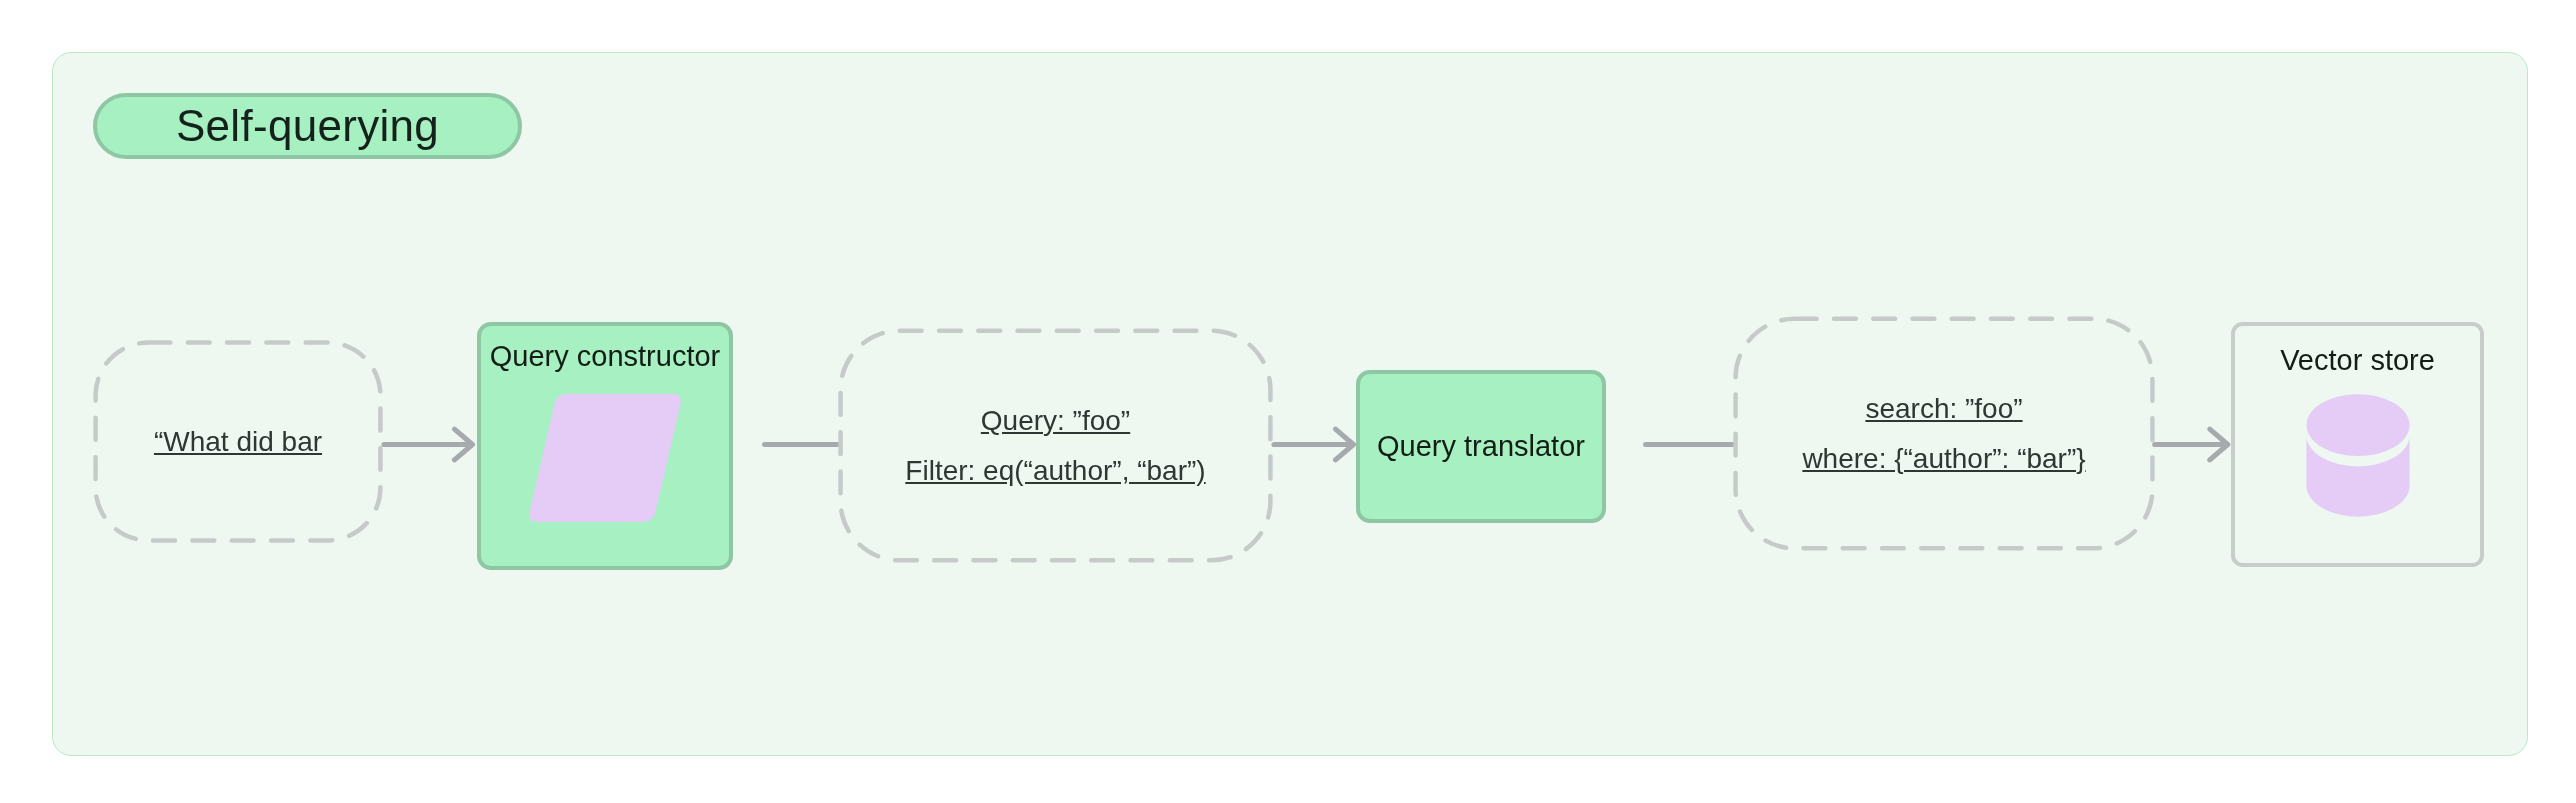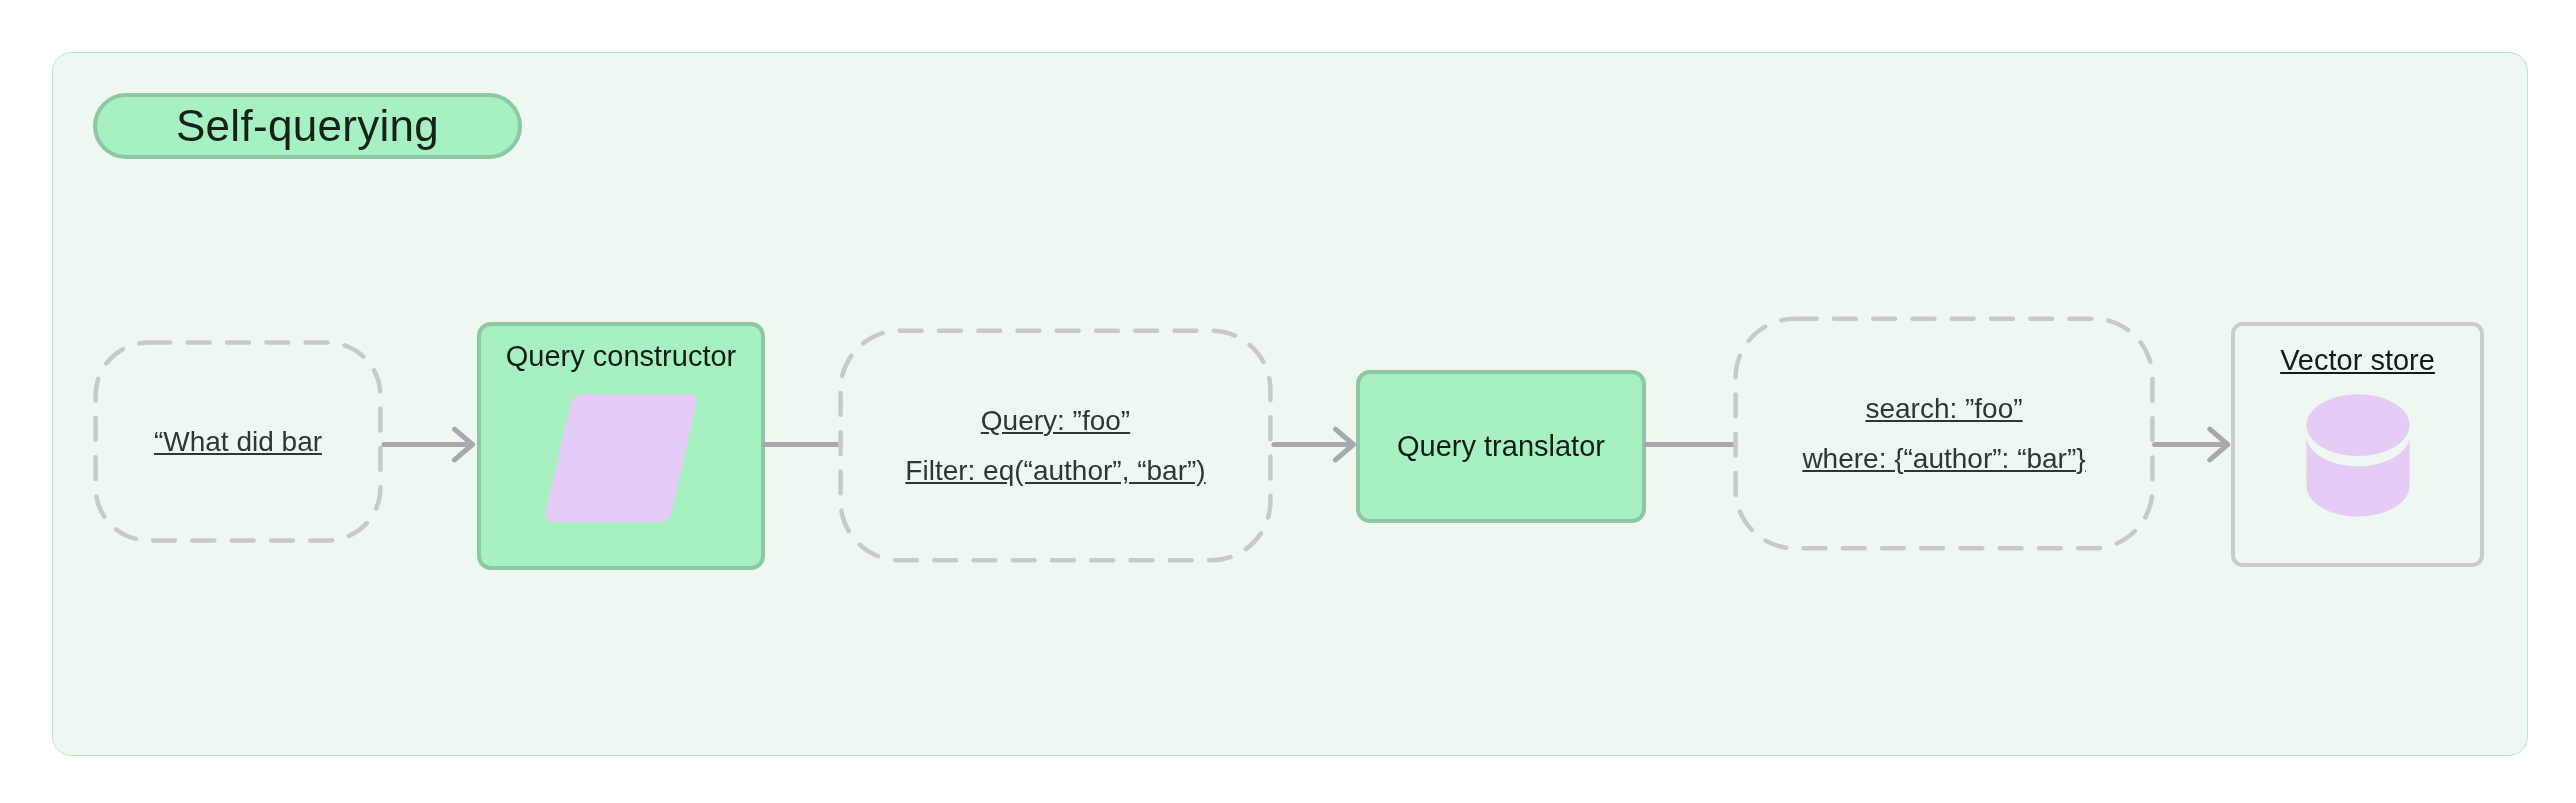--- a/index.html
+++ b/index.html
@@ -59,21 +59,21 @@
     border-radius:9px;
     transform:skewX(-13deg);
   }
   .vs-node{
     position:absolute;left:2231px;top:322px;width:253px;height:245px;
     border:4.5px solid var(--vs-border);
     border-radius:11.6px;background:transparent;
     display:flex;flex-direction:column;align-items:center;
     font-size:29px;color:#131d16;
   }
-  .vs-node .node-title{margin-top:18px;text-decoration:underline;}
+  .vs-node .node-title{margin-top:18px;}
   .vs-node .db-icon{margin-top:11.6px;}
   .connector{
     position:absolute;height:5.2px;background:var(--arrow);border-radius:2.6px;
   }
   .arrow-svg{position:absolute;}
   .arrow-svg line,.arrow-svg polyline{
     stroke:var(--arrow);stroke-width:8;fill:none;
     stroke-linecap:round;stroke-linejoin:round;
   }
   .border-svg rect{
@@ -97,41 +97,41 @@
       <rect x="4" y="4" width="442" height="307" rx="82"></rect>
     </svg>
     <div class="node-line">“What did bar</div>
   </div>
 
   <svg class="arrow-svg" style="left:381px;top:424px;" width="97" height="41" viewBox="0 0 150 64">
     <line x1="4" y1="32" x2="138" y2="32"></line>
     <polyline points="114,8 142,32 114,56"></polyline>
   </svg>
 
-  <div class="green-node" style="left:477px;top:322px;width:288px;height:248px;">
+  <div class="green-node" style="left:477px;top:322px;width:256px;height:248px;">
     <div class="node-title">Query constructor</div>
     <div class="parallelogram"></div>
   </div>
 
   <div class="connector" style="left:762px;top:442px;width:79px;"></div>
 
   <div class="dashed-node" style="left:838px;top:328px;width:435px;height:235px;text-align:right;">
     <svg class="border-svg" width="435" height="235" viewBox="0 0 676 365">
       <rect x="4" y="4" width="668" height="357" rx="92"></rect>
     </svg>
     <div class="node-line">Query: ”foo”</div>
     <div class="node-line">Filter: eq(“author”, “bar”)</div>
   </div>
 
   <svg class="arrow-svg" style="left:1271px;top:424px;" width="88" height="41" viewBox="0 0 136 64">
     <line x1="4" y1="32" x2="124" y2="32"></line>
     <polyline points="100,8 128,32 100,56"></polyline>
   </svg>
 
-  <div class="green-node centered" style="left:1356px;top:370px;width:290px;height:153px;">
+  <div class="green-node centered" style="left:1356px;top:370px;width:250px;height:153px;">
     <div class="node-title">Query translator</div>
   </div>
 
   <div class="connector" style="left:1643px;top:442px;width:92px;"></div>
 
   <div class="dashed-node" style="left:1733px;top:316px;width:422px;height:235px;">
     <svg class="border-svg" width="422" height="235" viewBox="0 0 656 365">
       <rect x="4" y="4" width="648" height="357" rx="92"></rect>
     </svg>
     <div class="node-line">search: ”foo”</div>

